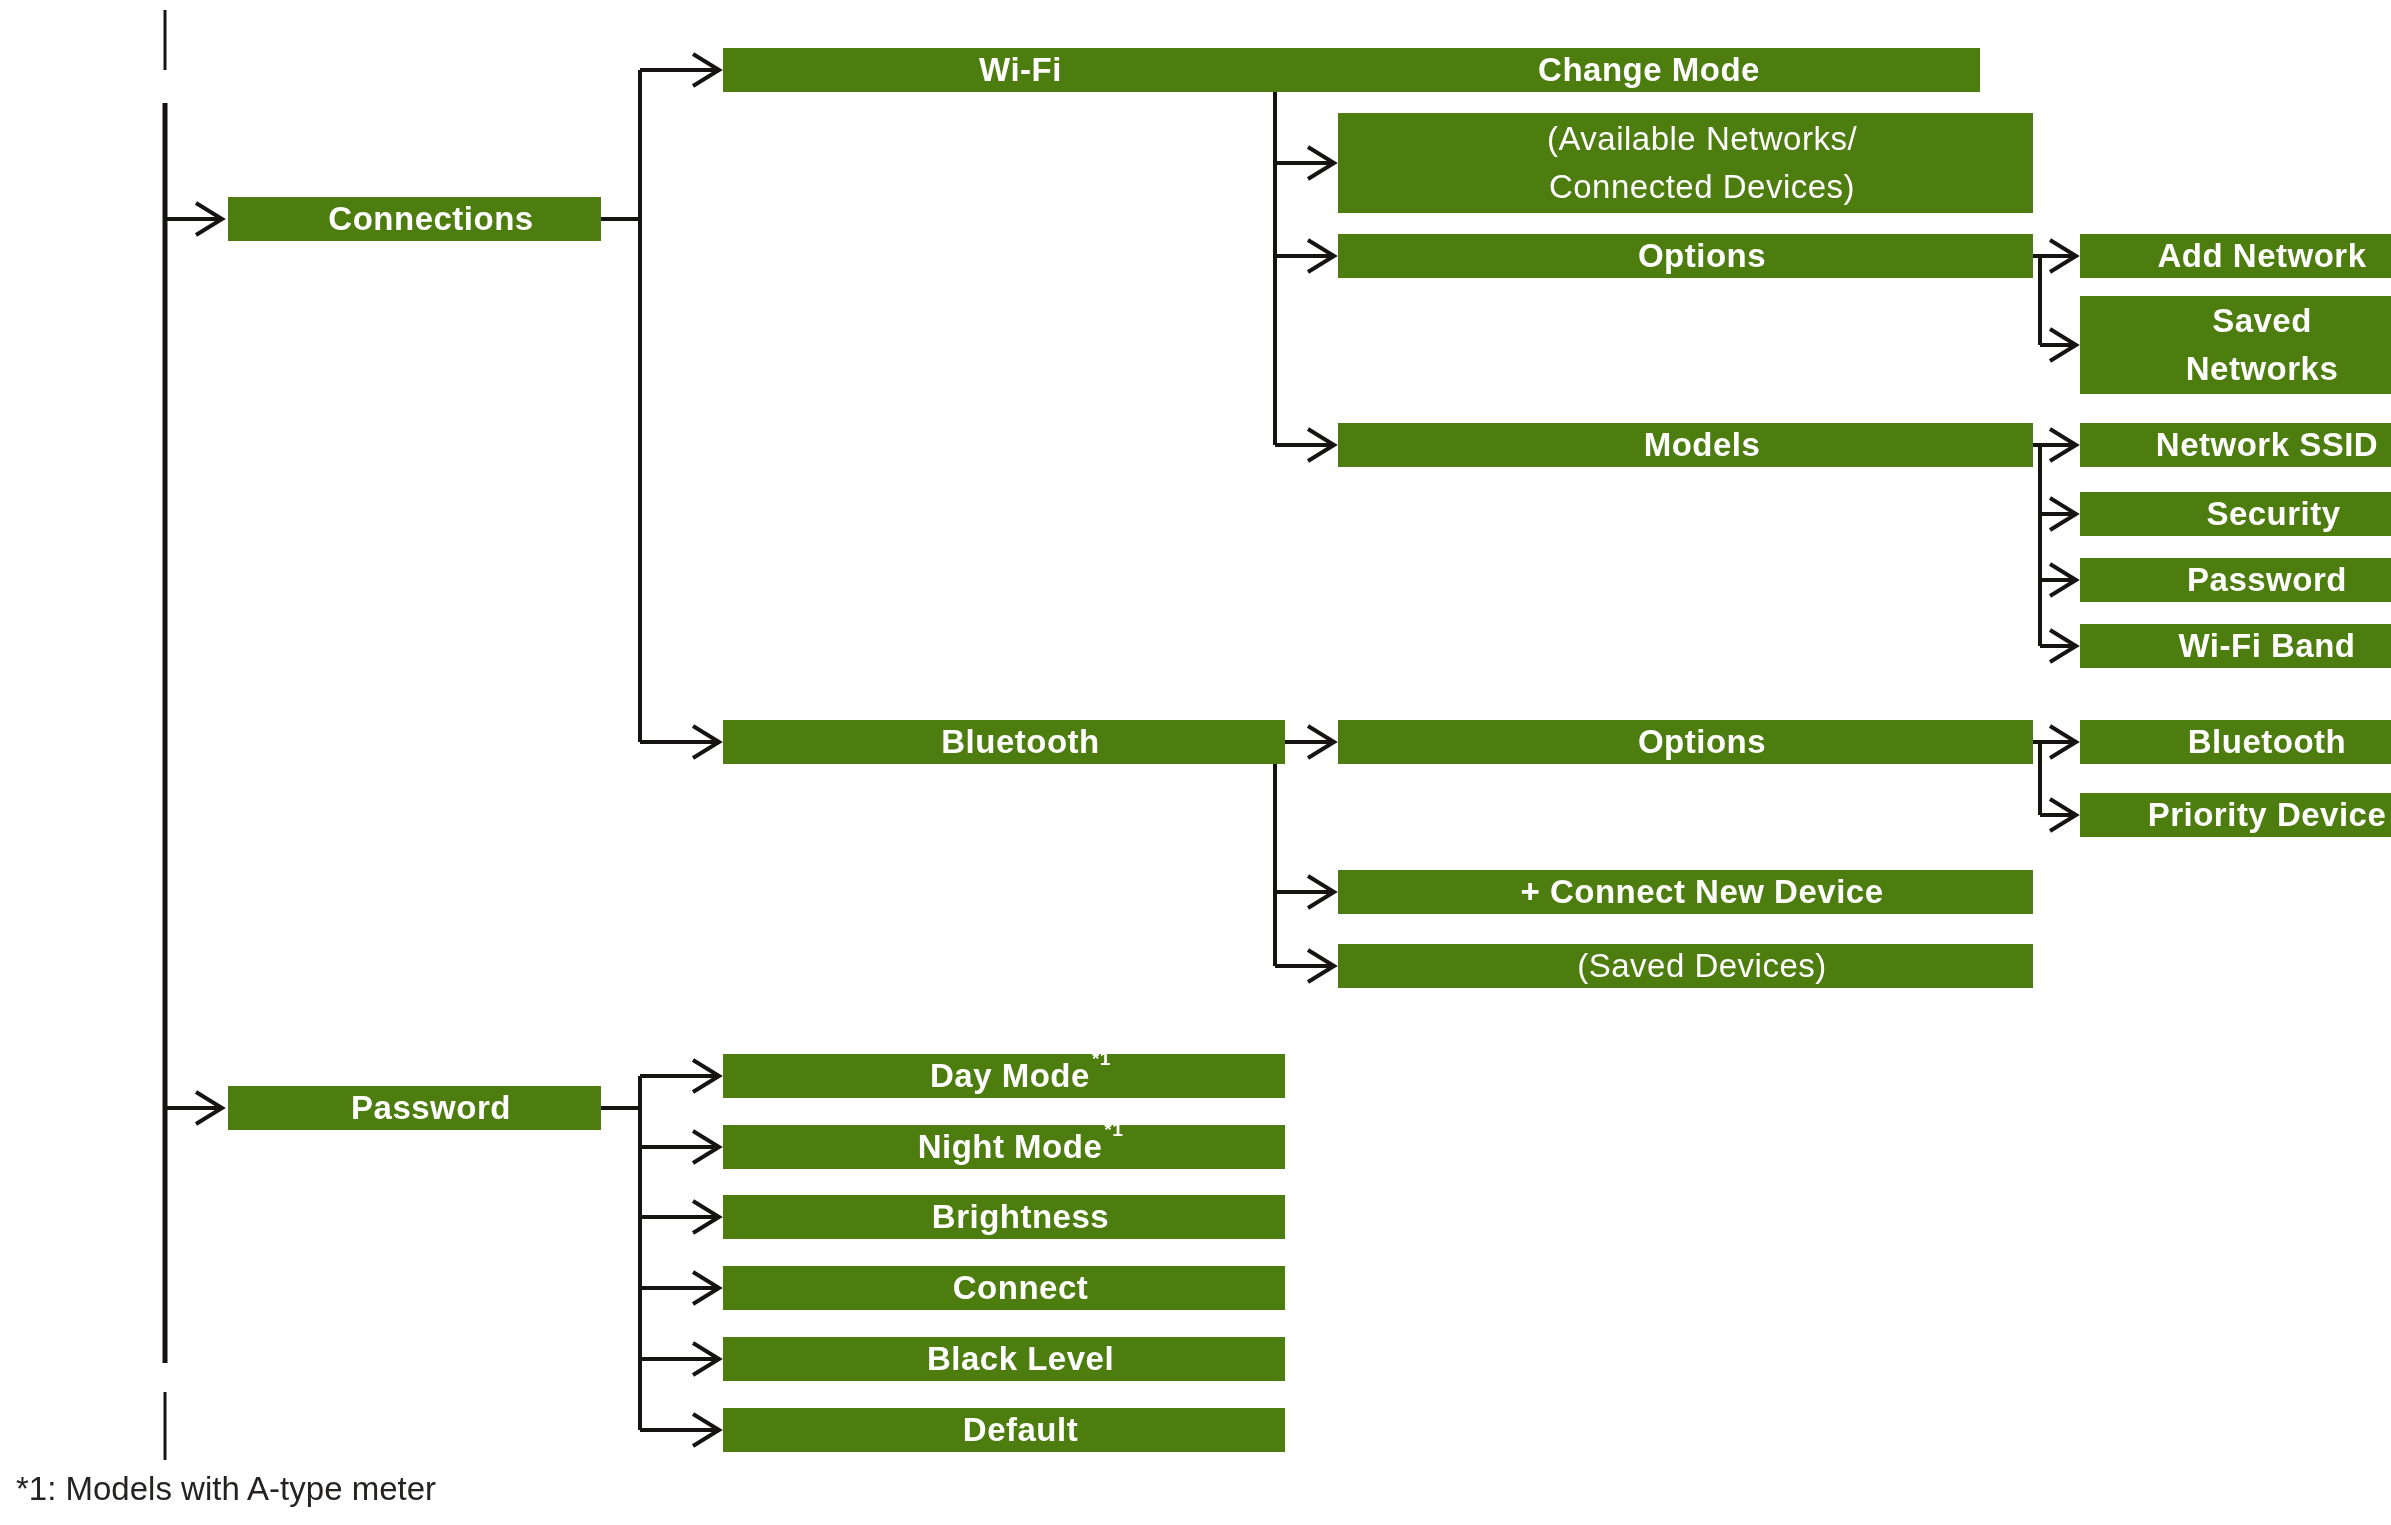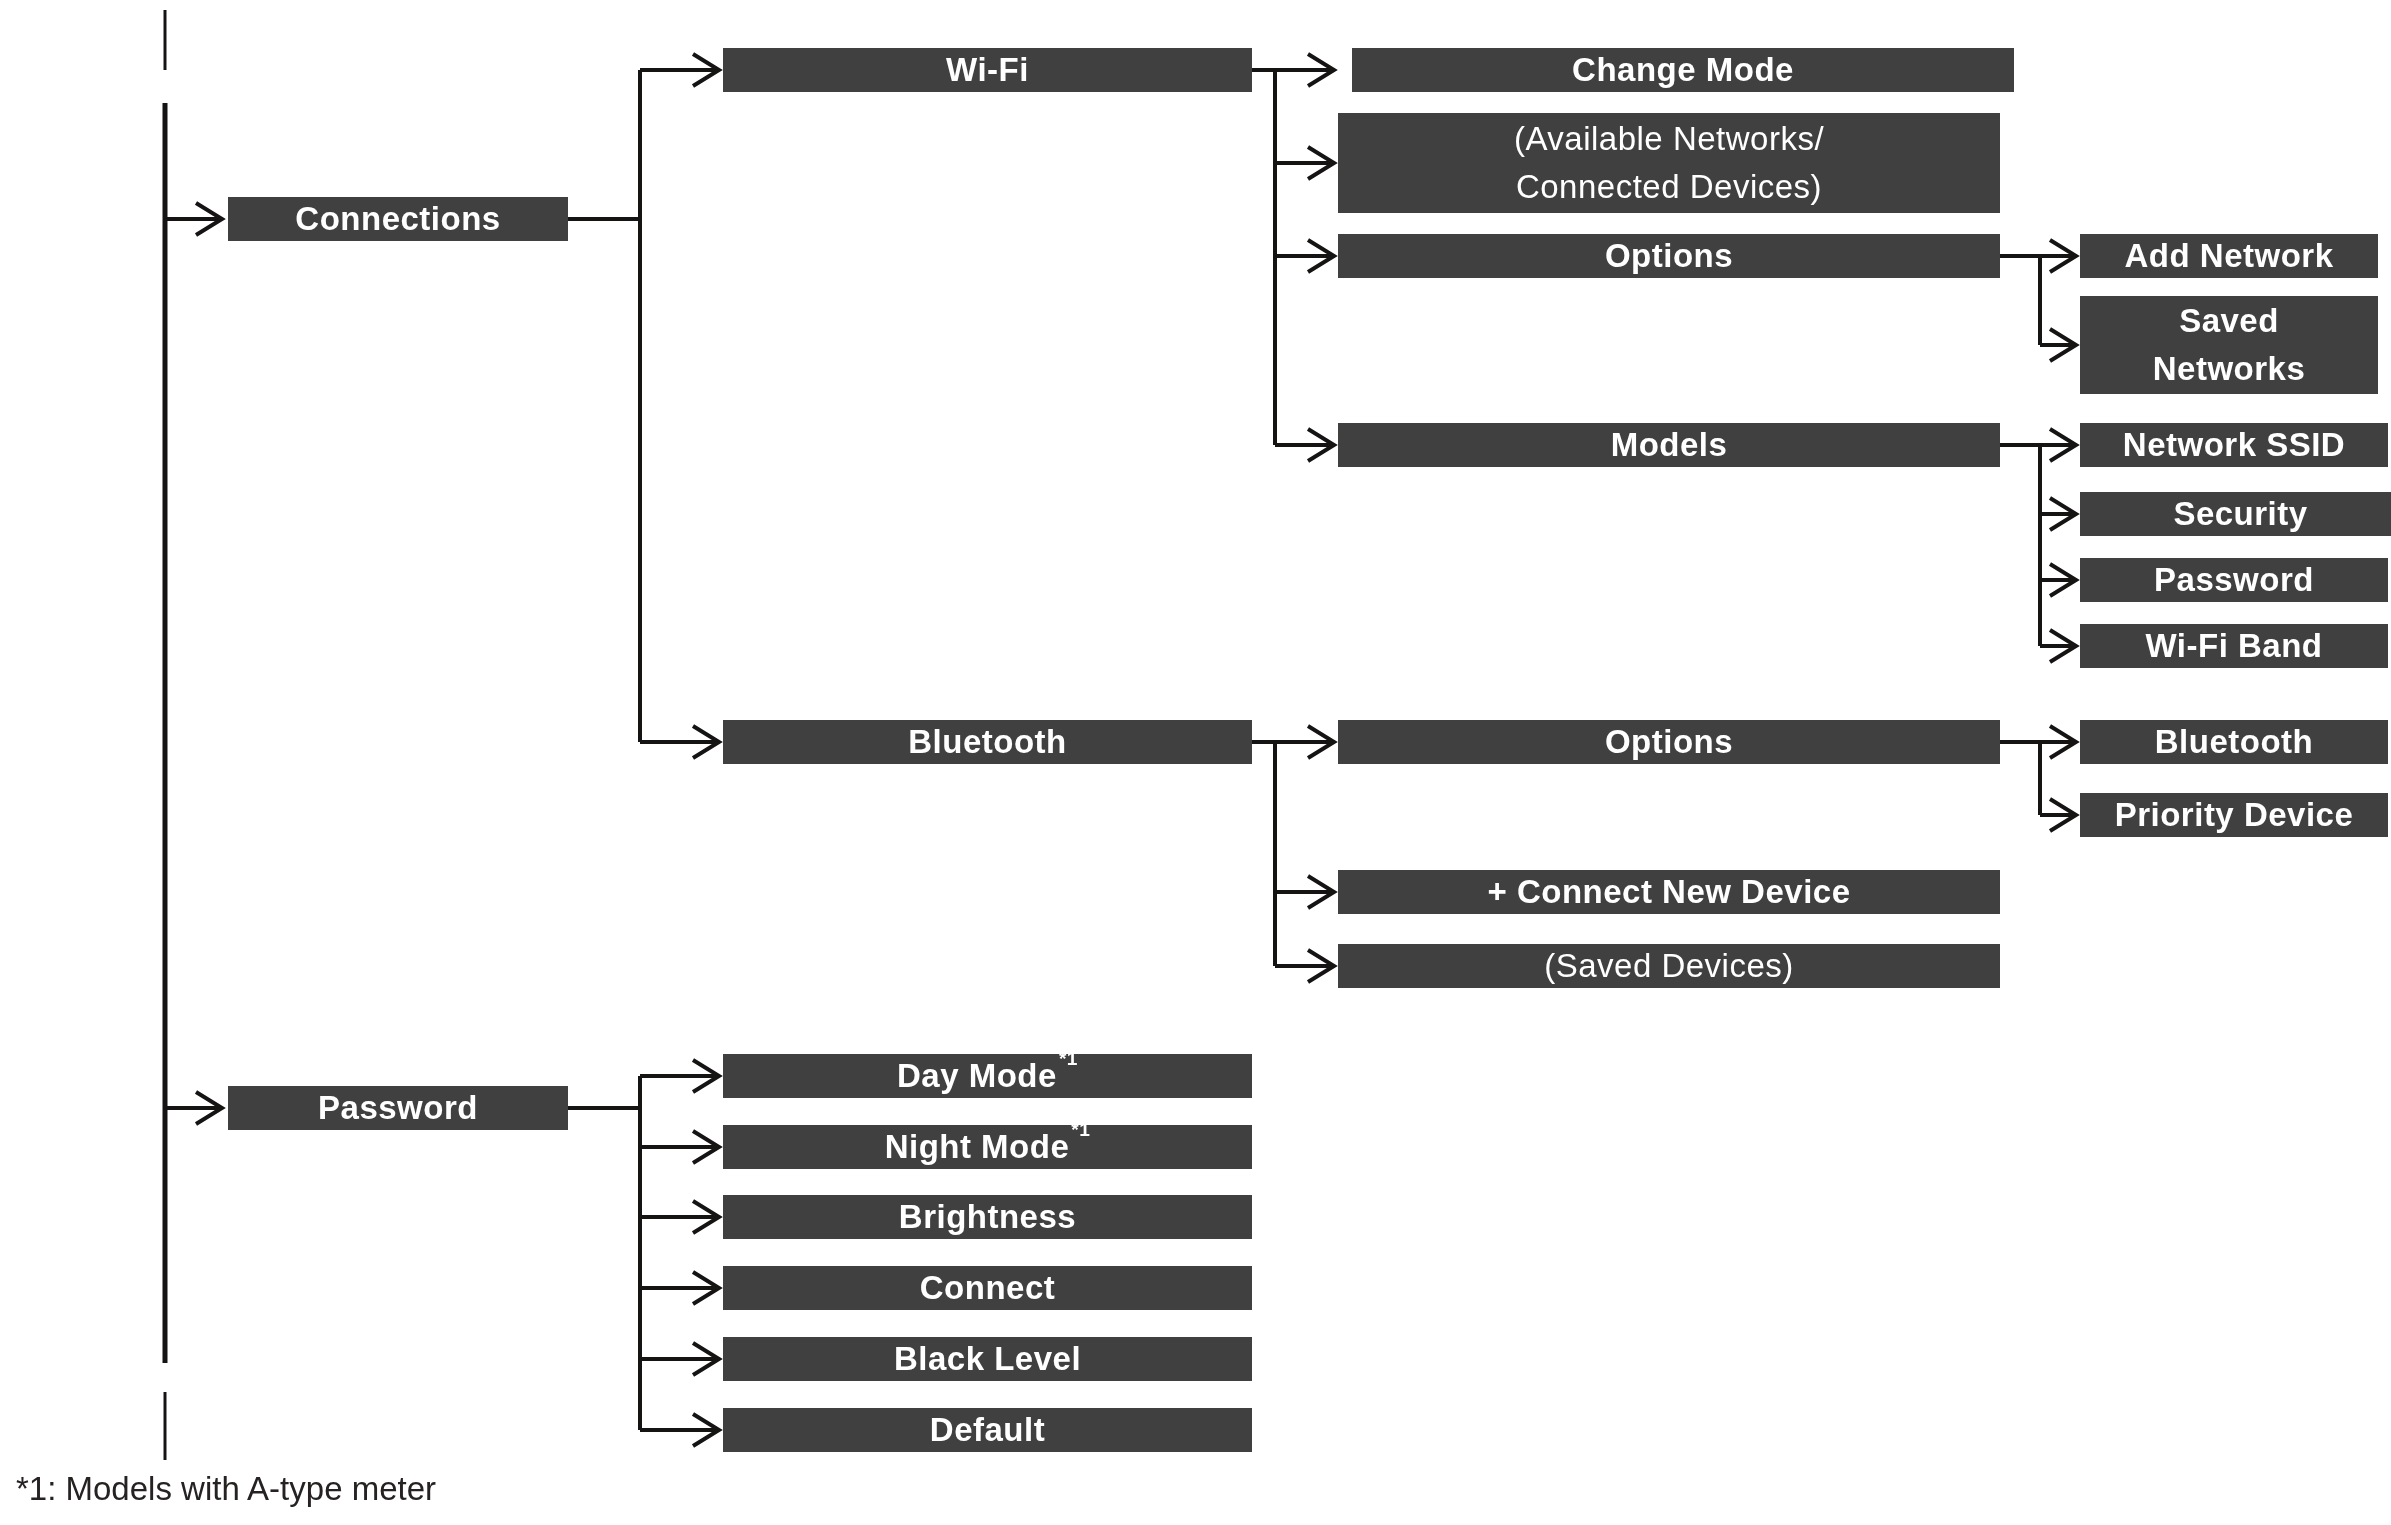--- a/index.html
+++ b/index.html
@@ -10,29 +10,30 @@
     font-family:"Liberation Sans","DejaVu Sans",sans-serif;
     overflow:hidden;
   }
   svg.connectors{position:absolute;left:0;top:0;width:2391px;height:1525px;}
   svg.connectors path{stroke:#161313;fill:none;}
   .ln{stroke-width:4px;}
   .trunk{stroke-width:5px;}
   .dash{stroke-width:3px;}
   .node{
     position:absolute;
-    background:#404040;
+    background:#4d7c0f;
     color:#ffffff;
     display:flex;align-items:center;justify-content:center;
     text-align:center;
     font-size:33px;
     font-weight:700;
     line-height:1.45;
     white-space:pre-line;
     letter-spacing:0.5px;
+    padding-left:33px;
   }
   .node.plain{font-weight:400;}
   .node sup{
     font-size:0.58em;
     line-height:0;
     position:relative;
     top:-0.55em;
     margin-left:2px;
     font-weight:700;
   }
@@ -96,21 +97,21 @@
     <path class="ln" d="M640,1359 H719 M693,1343 L719,1359 L693,1375"></path>
     <path class="ln" d="M640,1430 H719 M693,1414 L719,1430 L693,1446"></path>
   </svg>
 
   <div class="node" style="left:228px;top:197px;width:340px;height:44px;">Connections</div>
   <div class="node" style="left:228px;top:1086px;width:340px;height:44px;">Password</div>
 
   <div class="node" style="left:723px;top:48px;width:529px;height:44px;">Wi-Fi</div>
   <div class="node" style="left:723px;top:720px;width:529px;height:44px;">Bluetooth</div>
 
-  <div class="node" style="left:1352px;top:48px;width:662px;height:44px;">Change Mode</div>
+  <div class="node" style="left:1285px;top:48px;width:662px;height:44px;">Change Mode</div>
   <div class="node plain" style="left:1338px;top:113px;width:662px;height:100px;">(Available Networks/
 Connected Devices)</div>
   <div class="node" style="left:1338px;top:234px;width:662px;height:44px;">Options</div>
   <div class="node" style="left:1338px;top:423px;width:662px;height:44px;">Models</div>
 
   <div class="node" style="left:2080px;top:234px;width:298px;height:44px;">Add Network</div>
   <div class="node" style="left:2080px;top:296px;width:298px;height:98px;">Saved
 Networks</div>
 
   <div class="node" style="left:2080px;top:423px;width:308px;height:44px;">Network SSID</div>

